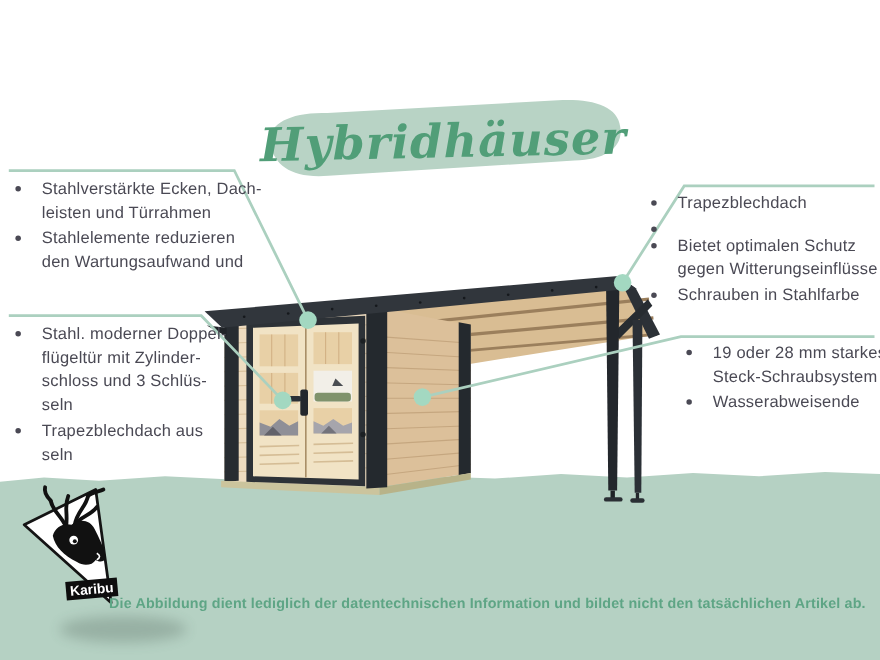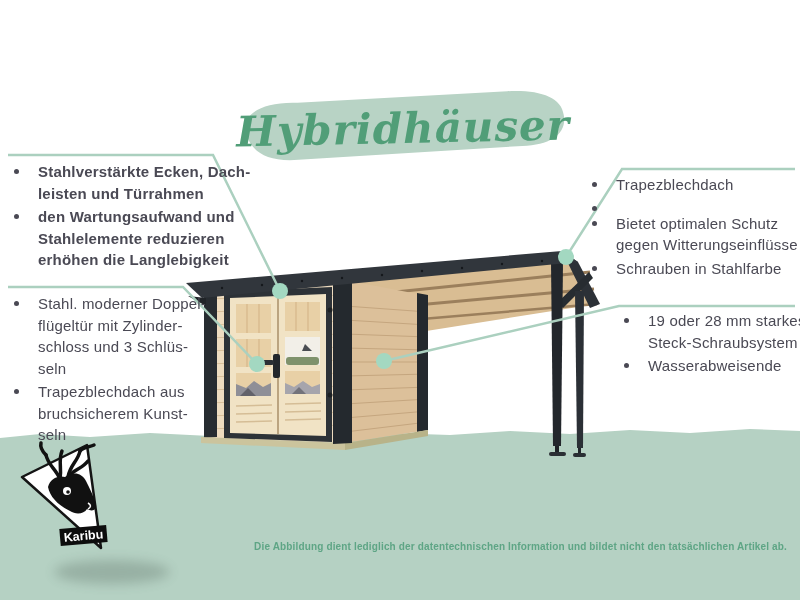--- a/index.html
+++ b/index.html
@@ -16,28 +16,28 @@
     font-family:"DejaVu Serif",serif;font-style:italic;font-weight:700;
     font-size:42px;color:#519e78;transform:rotate(-1.2deg);letter-spacing:1px;white-space:nowrap;
   }
   
   .callout{position:absolute;}
   .callout ul{list-style:none;margin:0;padding:0;}
   .callout li{display:flex;align-items:flex-start;margin-bottom:2px;}
   .bullet{flex:0 0 5px;width:5px;height:5px;border-radius:50%;background:#4a4954;margin:8px 0 0 4px;}
   .lines{margin-left:19px;}
   .ln{display:block;font-size:15px;line-height:21.5px;color:#4a4954;letter-spacing:.2px;white-space:nowrap;}
-  .callout.tl{left:10px;top:161px;width:215px;font-weight:bold;}
+  .callout.tl{left:10px;top:161px;width:215px;}
   .callout.bl{left:10px;top:293px;width:215px;}
   .callout.tr{left:588px;top:174px;width:178px;}
   .callout.br{left:620px;top:310px;width:178px;}
   
   .disclaimer{
     position:absolute;right:13px;top:541px;
-    font-size:10px;font-weight:700;color:#5ea585;letter-spacing:.15px;white-space:nowrap;
+    font-size:13px;font-weight:700;color:#5ea585;letter-spacing:.15px;white-space:nowrap;
   }
   svg{display:block;}
 </style>
 </head>
 <body>
 
 <div class="stage">
 
   <svg class="layer" viewBox="0 0 800 600" aria-hidden="true">
     <path d="M0,438 L40,434 L90,437 L150,433 L210,436 L270,433 L330,437 L390,433 L450,435 L510,431 L570,434 L630,430 L690,433 L750,429 L800,431 L800,600 L0,600 Z" fill="#b5d1c3"></path>
@@ -195,44 +195,42 @@
       <li>
         <span class="bullet"></span>
         <span class="lines">
           <span class="ln">Stahlverstärkte Ecken, Dach-</span>
           <span class="ln">leisten und Türrahmen</span>
         </span>
       </li>
       <li>
         <span class="bullet"></span>
         <span class="lines">
+          <span class="ln">Stahlelemente reduzieren</span>
           <span class="ln">den Wartungsaufwand und</span>
-          <span class="ln">Stahlelemente reduzieren</span>
-          <span class="ln">erhöhen die Langlebigkeit</span>
         </span>
       </li>
     </ul>
   </div>
 
   <div class="callout bl">
     <ul>
       <li>
         <span class="bullet"></span>
         <span class="lines">
           <span class="ln">Stahl. moderner Doppel-</span>
           <span class="ln">flügeltür mit Zylinder-</span>
           <span class="ln">schloss und 3 Schlüs-</span>
           <span class="ln">seln</span>
         </span>
       </li>
       <li>
         <span class="bullet"></span>
         <span class="lines">
           <span class="ln">Trapezblechdach aus</span>
-          <span class="ln">bruchsicherem Kunst-</span>
           <span class="ln">seln</span>
         </span>
       </li>
     </ul>
   </div>
 
   <div class="callout tr">
     <ul>
       <li>
         <span class="bullet"></span>

